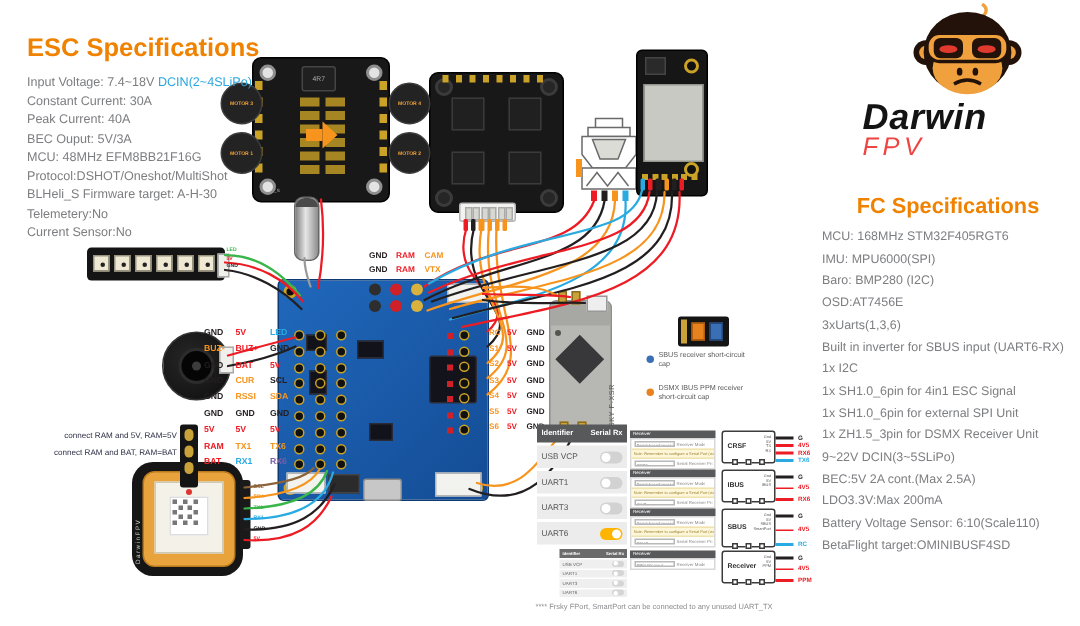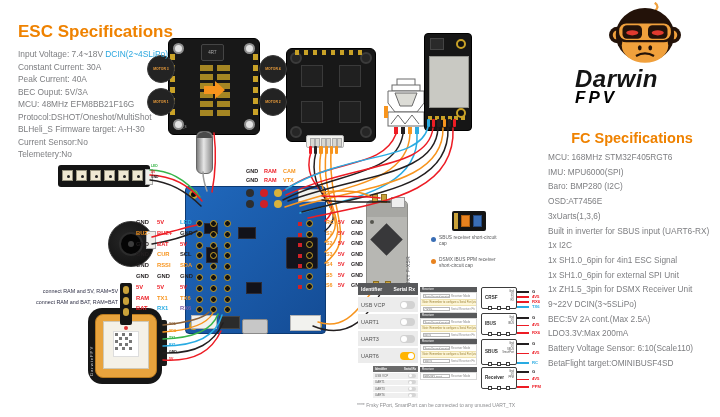--- a/index.html
+++ b/index.html
@@ -11,21 +11,21 @@
   .spec-title{font-size:17px;font-weight:bold;color:#ef8200;margin-bottom:6px;}
   .spec-line{font-size:8.4px;line-height:12.5px;color:#7d7e81;white-space:nowrap;}
   #fc-specs{position:absolute;left:548px;top:130px;width:182px;z-index:6;}
   #fc-specs .spec-title{font-size:14.5px;width:168px;text-align:center;margin-bottom:4px;}
   #fc-lines .spec-line{line-height:14.7px;font-size:8.3px;}
 
   
   #logo{position:absolute;left:575px;top:2px;width:140px;text-align:left;z-index:6;}
   #logo svg{display:block;margin:0 auto;}
   .logo-name{font-size:24px;font-weight:bold;font-style:italic;color:#141414;line-height:22px;letter-spacing:.5px;}
-  .logo-sub{font-size:17px;font-weight:bold;font-style:italic;color:#000000;line-height:16px;letter-spacing:3px;}
+  .logo-sub{font-size:17px;font-weight:normal;font-style:italic;color:#ef4444;line-height:16px;letter-spacing:3px;}
 
   
   #esc1{position:absolute;left:168px;top:38px;width:90px;height:95px;background:#181818;border:1px solid #000;border-radius:6px;z-index:2;}
   .screw{position:absolute;width:11px;height:11px;border-radius:50%;background:#e3e3e3;border:2px solid #8f8f8f;box-sizing:border-box;}
   .epad{position:absolute;width:5px;height:6px;background:#c9a227;}
   .fet{position:absolute;width:13px;height:6px;background:#c9a227;opacity:.8;}
   .l4r7{position:absolute;left:32px;top:5px;width:21px;height:15px;background:#202020;border:1px solid #454545;border-radius:2px;color:#aaa;font-size:4.5px;display:flex;align-items:center;justify-content:center;}
   .arrow-body{position:absolute;left:35px;top:47px;width:11px;height:8px;background:#f7941d;z-index:2;}
   .arrow-head{position:absolute;left:46px;top:42px;width:0;height:0;border-top:9px solid transparent;border-bottom:9px solid transparent;border-left:10px solid #f7941d;z-index:2;}
   .esc1-ver{position:absolute;left:5px;top:82px;font-size:3px;color:#bbb;line-height:4px;}
@@ -159,22 +159,22 @@
   <div id="esc-specs">
     <div class="spec-title">ESC Specifications</div>
     <div id="esc-lines">
         <div class="spec-line"><span>Input Voltage: 7.4~18V </span><span style="color: rgb(43, 167, 223);">DCIN(2~4SLiPo)</span></div>
         <div class="spec-line"><span>Constant Current: 30A</span></div>
         <div class="spec-line"><span>Peak Current: 40A</span></div>
         <div class="spec-line"><span>BEC Ouput: 5V/3A</span></div>
         <div class="spec-line"><span>MCU: 48MHz EFM8BB21F16G</span></div>
         <div class="spec-line"><span>Protocol:DSHOT/Oneshot/MultiShot</span></div>
         <div class="spec-line"><span>BLHeli_S Firmware target:  A-H-30</span></div>
+        <div class="spec-line"><span>Telemetery:No</span></div>
         <div class="spec-line"><span>Current Sensor:No</span></div>
-        <div class="spec-line"><span>Telemetery:No</span></div>
       </div>
   </div>
 
   <div id="logo">
     <svg width="76" height="66" viewBox="0 0 100 88">
       <path d="M60,15 C67,10 69,5 63,1" stroke="#f0a03c" stroke-width="3" fill="none"></path>
       <circle cx="13" cy="44" r="11" fill="#231209"></circle>
         <circle cx="13" cy="44" r="6" fill="#f0a03c"></circle>
       <circle cx="87" cy="44" r="11" fill="#231209"></circle>
         <circle cx="87" cy="44" r="6" fill="#f0a03c"></circle>

